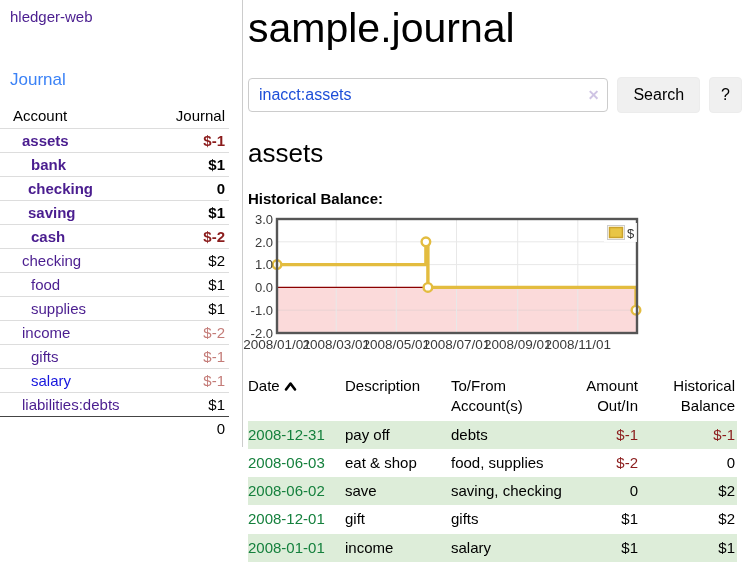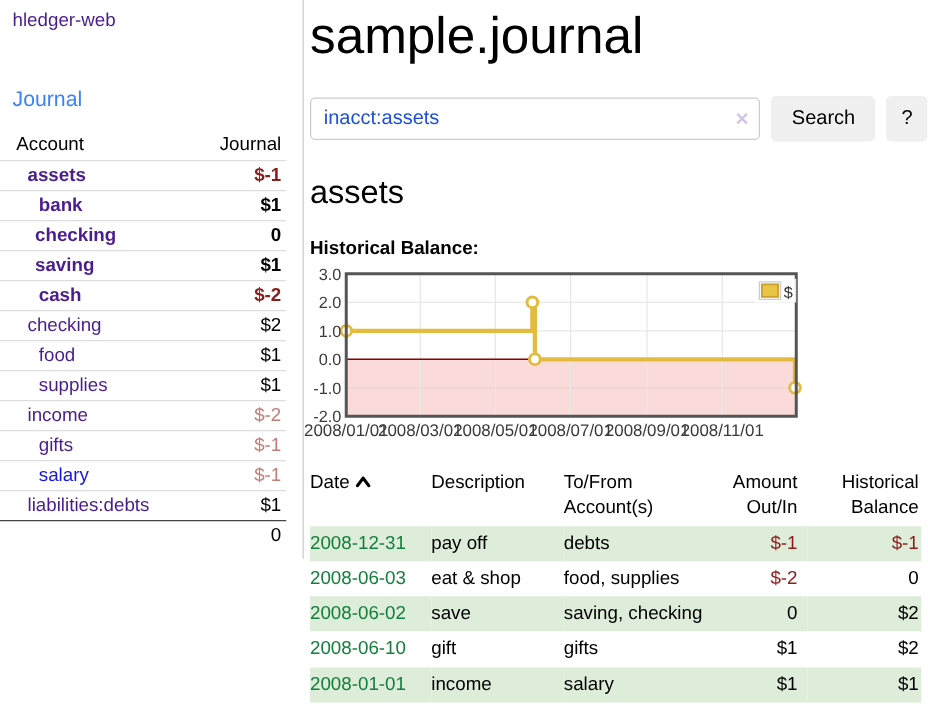--- a/index.html
+++ b/index.html
@@ -240,21 +240,21 @@
         <td class="num">0</td>
       </tr>
       <tr class="shaded">
         <td class="date"><a>2008-06-02</a></td>
         <td>save</td>
         <td>saving, checking</td>
         <td class="num">0</td>
         <td class="num">$2</td>
       </tr>
       <tr>
-        <td class="date"><a>2008-06-10</a></td>
+        <td class="date"><a>2008-12-01</a></td>
         <td>gift</td>
         <td>gifts</td>
         <td class="num">$1</td>
         <td class="num">$2</td>
       </tr>
       <tr class="shaded">
         <td class="date"><a>2008-01-01</a></td>
         <td>income</td>
         <td>salary</td>
         <td class="num">$1</td>

